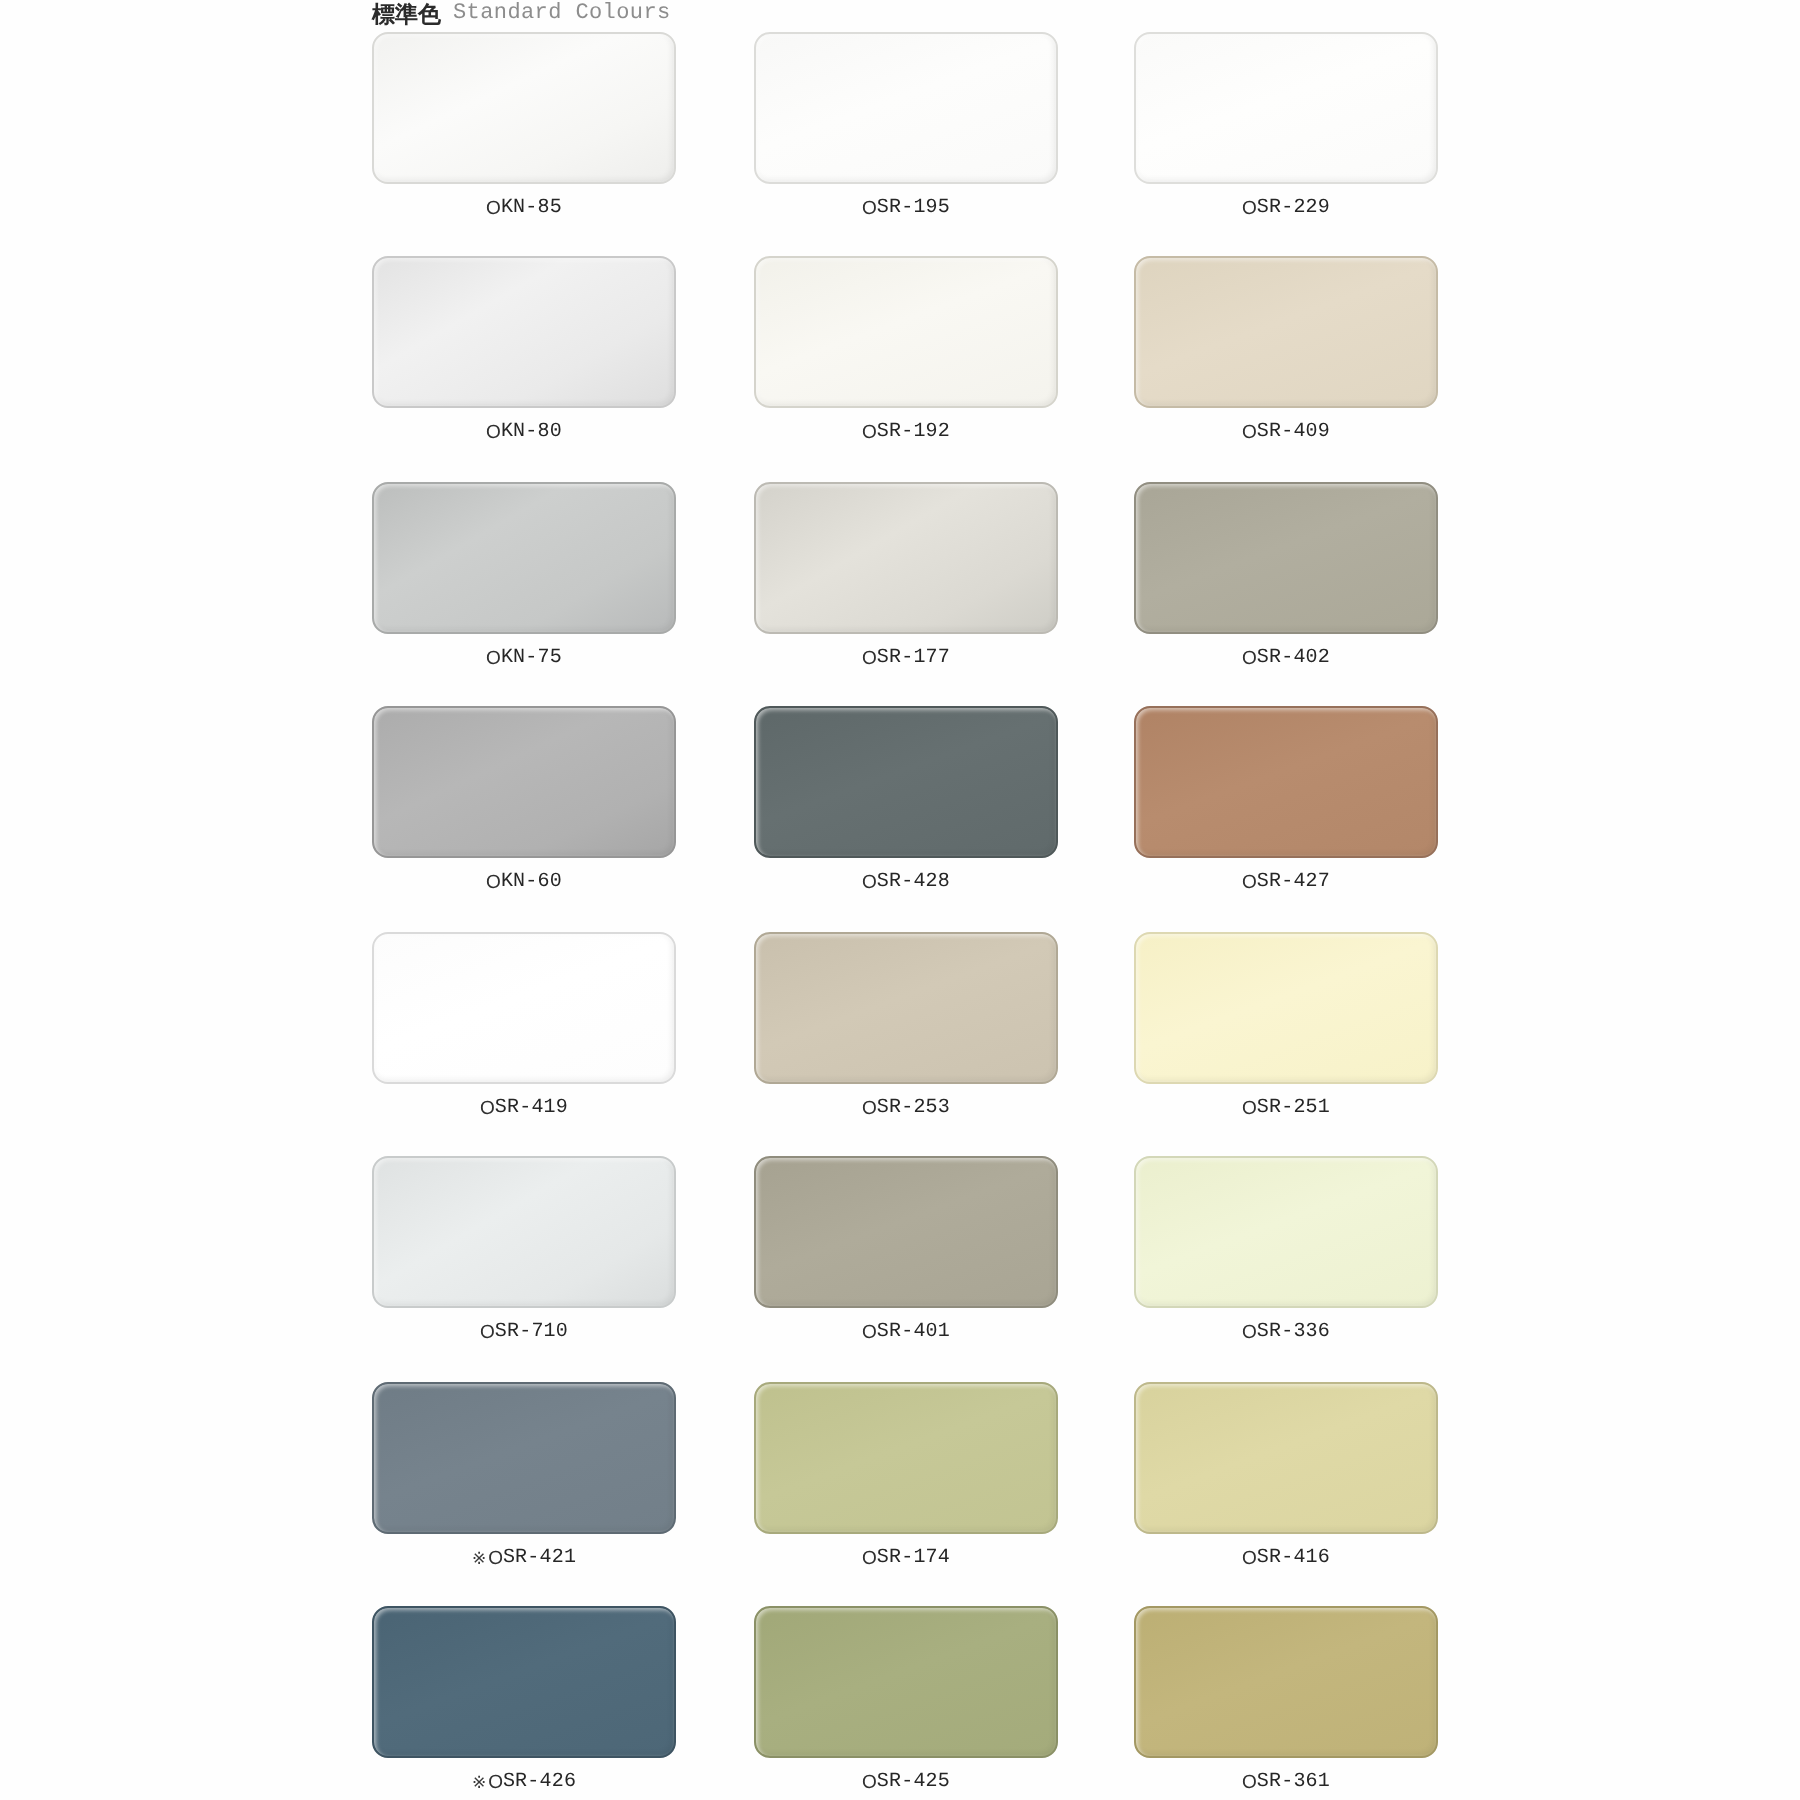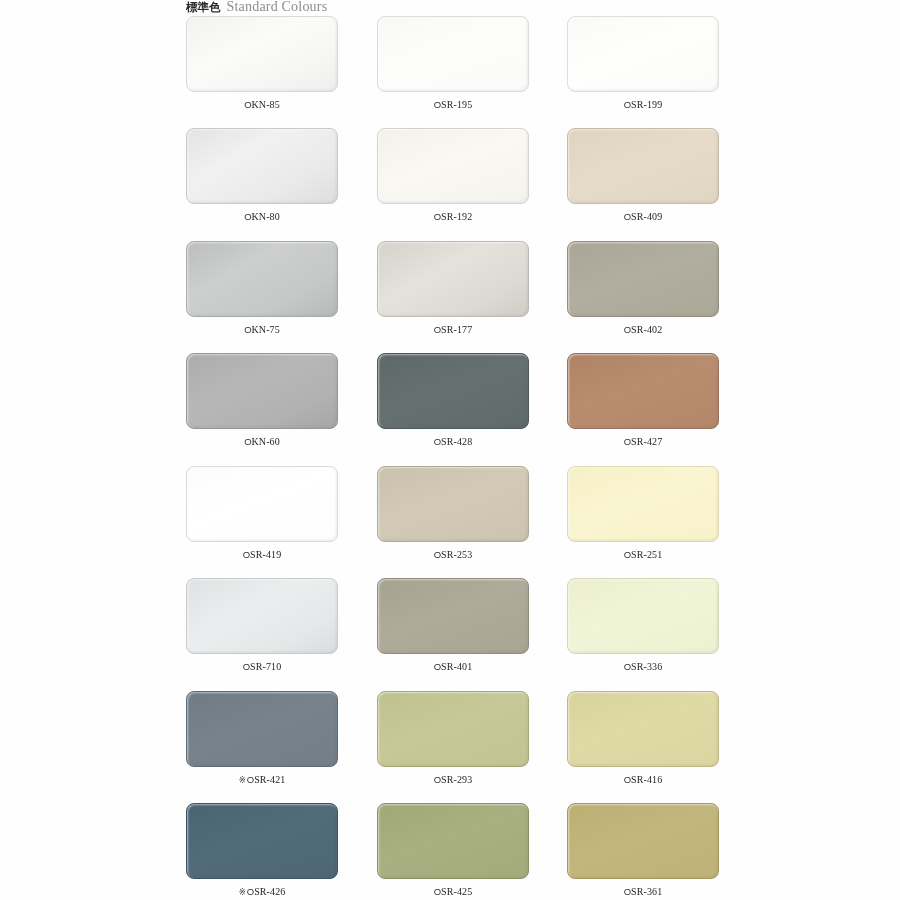--- a/index.html
+++ b/index.html
@@ -35,22 +35,22 @@
   }
   .header-ja {
     font-family: "DejaVu Sans", sans-serif;
     font-size: 11.5px;
     font-weight: 700;
     color: #2b2b2b;
     letter-spacing: 0px;
     line-height: 12px;
   }
   .header-en {
-    font-family: Liberation Serif, serif;
-    font-size: 14px;
+    font-family: Liberation Mono, monospace;
+    font-size: 11px;
     font-weight: 400;
     color: #8d8d8d;
     letter-spacing: 0.2px;
     line-height: 12px;
     padding-bottom: 0.5px;
   }
 
   
   .grid {
     position: absolute;
@@ -99,21 +99,21 @@
     line-height: 12px;
   }
   .cap-mark {
     font-family: "Liberation Sans", sans-serif;
     font-size: 9.5px;
     color: #303030;
     line-height: 12px;
     letter-spacing: 0px;
   }
   .cap-code {
-    font-family: Liberation Serif, serif;
+    font-family: Liberation Mono, monospace;
     font-size: 10px;
     color: #262626;
     line-height: 12px;
     letter-spacing: 0.1px;
   }
 </style>
 </head>
 <body>
 
 <div id="page">
@@ -135,21 +135,21 @@
         <div class="swatch" style="background: linear-gradient(160deg, rgb(248, 248, 247) 0%, rgb(253, 253, 252) 45%, rgb(250, 250, 249) 100%); border: 1px solid rgb(220, 220, 217); box-shadow: rgba(255, 255, 255, 0.55) 1px 1px 2px inset, rgba(0, 0, 0, 0.07) -1px -1px 3px inset;"></div>
         <div class="caption">
           <span class="cap-mark">O</span>
           <span class="cap-code">SR-195</span>
         </div>
       </div>
       <div class="cell" style="left: 567px; top: 16px;">
         <div class="swatch" style="background: linear-gradient(160deg, rgb(250, 250, 249) 0%, rgb(254, 254, 253) 45%, rgb(251, 251, 250) 100%); border: 1px solid rgb(222, 222, 219); box-shadow: rgba(255, 255, 255, 0.55) 1px 1px 2px inset, rgba(0, 0, 0, 0.07) -1px -1px 3px inset;"></div>
         <div class="caption">
           <span class="cap-mark">O</span>
-          <span class="cap-code">SR-199</span>
+          <span class="cap-code">SR-229</span>
         </div>
       </div>
       <div class="cell" style="left: 186px; top: 128px;">
         <div class="swatch" style="background: linear-gradient(150deg, rgb(227, 227, 227) 0%, rgb(241, 241, 241) 35%, rgb(234, 234, 234) 70%, rgb(222, 222, 222) 100%); border: 1px solid rgb(201, 201, 201); box-shadow: rgba(255, 255, 255, 0.55) 1px 1px 2px inset, rgba(0, 0, 0, 0.07) -1px -1px 3px inset;"></div>
         <div class="caption">
           <span class="cap-mark">O</span>
           <span class="cap-code">KN-80</span>
         </div>
       </div>
       <div class="cell" style="left: 377px; top: 128px;">
@@ -255,21 +255,21 @@
         <div class="caption">
           <span class="cap-note">※</span>
           <span class="cap-mark">O</span>
           <span class="cap-code">SR-421</span>
         </div>
       </div>
       <div class="cell" style="left: 377px; top: 691px;">
         <div class="swatch" style="background: linear-gradient(160deg, rgb(191, 193, 142) 0%, rgb(198, 200, 151) 45%, rgb(194, 196, 146) 100%); border: 1px solid rgb(167, 169, 124); box-shadow: rgba(255, 255, 255, 0.55) 1px 1px 2px inset, rgba(0, 0, 0, 0.07) -1px -1px 3px inset;"></div>
         <div class="caption">
           <span class="cap-mark">O</span>
-          <span class="cap-code">SR-293</span>
+          <span class="cap-code">SR-174</span>
         </div>
       </div>
       <div class="cell" style="left: 567px; top: 691px;">
         <div class="swatch" style="background: linear-gradient(160deg, rgb(216, 210, 157) 0%, rgb(223, 217, 166) 45%, rgb(219, 213, 161) 100%); border: 1px solid rgb(189, 184, 139); box-shadow: rgba(255, 255, 255, 0.55) 1px 1px 2px inset, rgba(0, 0, 0, 0.07) -1px -1px 3px inset;"></div>
         <div class="caption">
           <span class="cap-mark">O</span>
           <span class="cap-code">SR-416</span>
         </div>
       </div>
       <div class="cell" style="left: 186px; top: 803px;">

